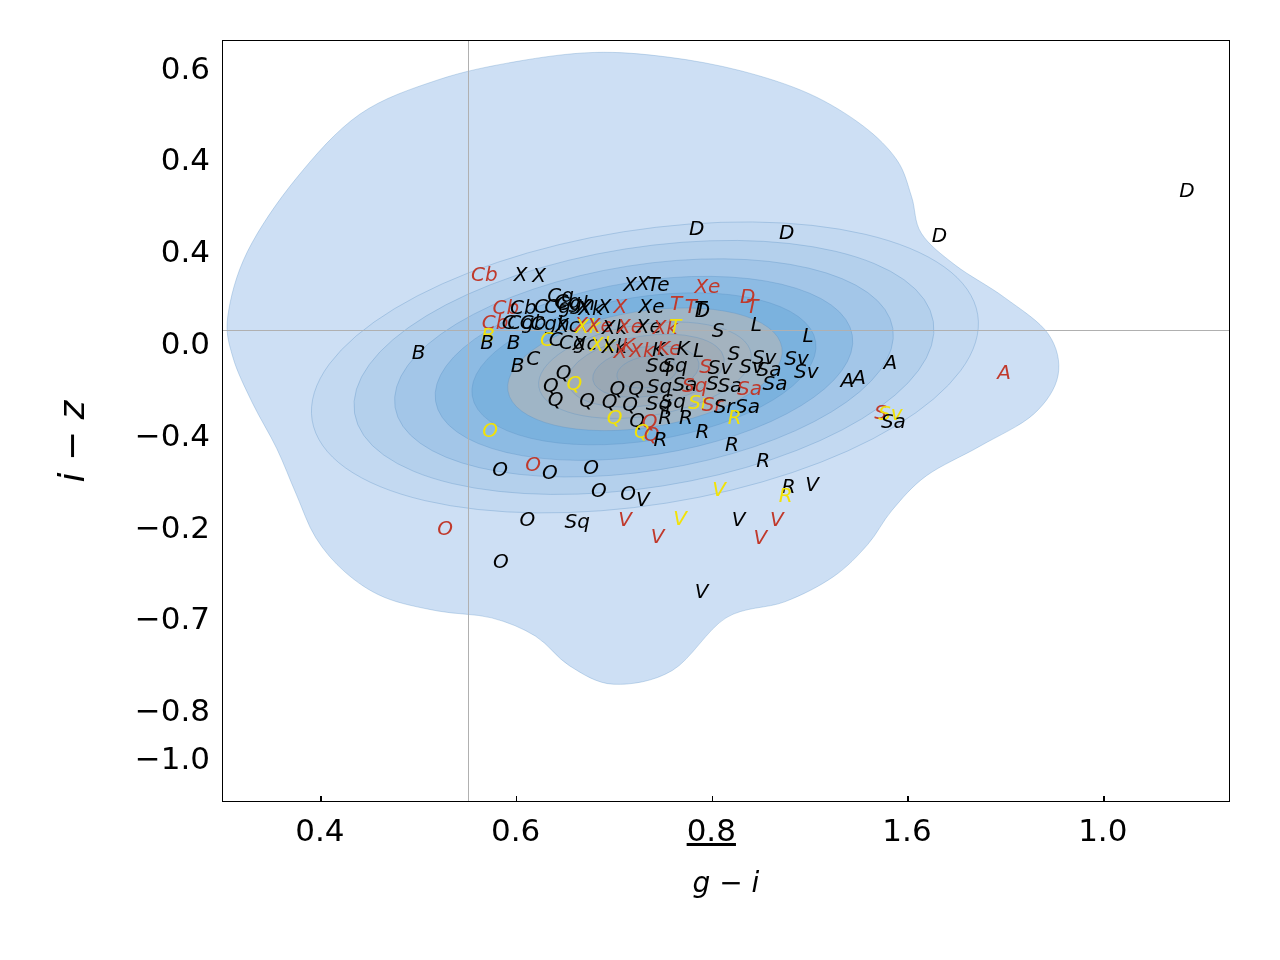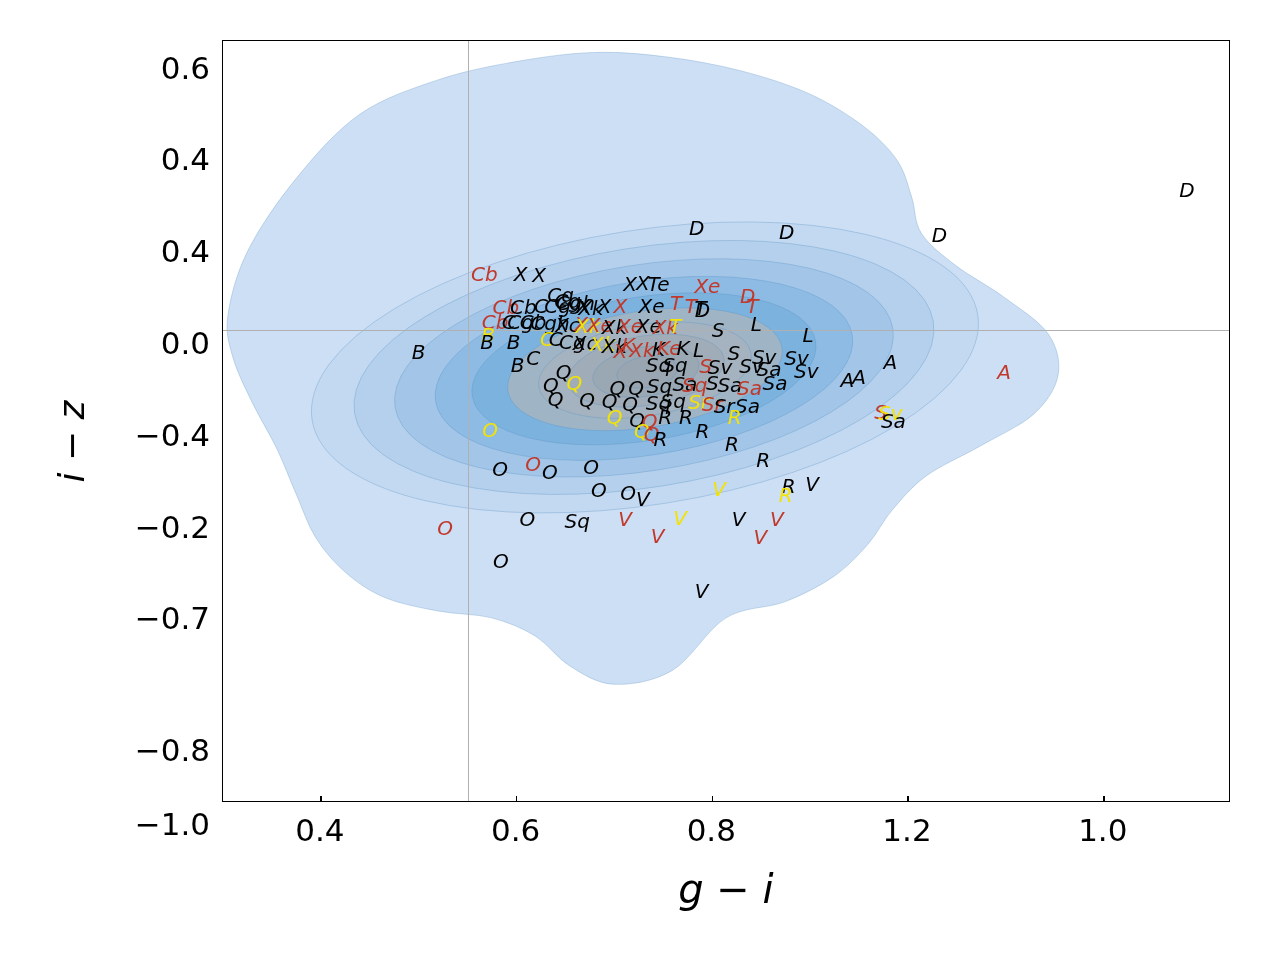--- a/index.html
+++ b/index.html
@@ -52,21 +52,21 @@
   }
   .ylabel-tick{right:calc(100% + 12px);transform:translateY(-50%);}
   .xlabel-tick{top:10px;transform:translateX(-50%);}
 
   
   #xaxis-title{
     position:absolute;
     left:222px; width:1008px;
     top:866px;
     text-align:center;
-    font-size:40px;
+    font-size:28px;
     font-style:italic;
     color:#000;
   }
   #yaxis-title{
     position:absolute;
     left:-310px; top:421px;
     width:762px;
     text-align:center;
     font-size:36px;
     font-style:italic;
@@ -266,27 +266,27 @@
   </div>
 
   <div id="yaxis-ticklabels">
       <div class="ticklabel ylabel-tick" style="top: 27.5px;">0.6</div>
       <div class="ticklabel ylabel-tick" style="top: 119.3px;">0.4</div>
       <div class="ticklabel ylabel-tick" style="top: 211.2px;">0.4</div>
       <div class="ticklabel ylabel-tick" style="top: 303px;">0.0</div>
       <div class="ticklabel ylabel-tick" style="top: 394.8px;">−0.4</div>
       <div class="ticklabel ylabel-tick" style="top: 486.6px;">−0.2</div>
       <div class="ticklabel ylabel-tick" style="top: 578.4px;">−0.7</div>
-      <div class="ticklabel ylabel-tick" style="top: 670.2px; margin-top: 40px;">−0.8</div>
-      <div class="ticklabel ylabel-tick" style="top: 784px;">−1.0</div>
+      <div class="ticklabel ylabel-tick" style="top: 670.2px;">−0.8</div>
+      <div class="ticklabel ylabel-tick" style="top: 718px;">−1.0</div>
     </div>
   <div id="xaxis-ticklabels">
       <div class="ticklabel xlabel-tick" style="left: 97.9px;">0.4</div>
       <div class="ticklabel xlabel-tick" style="left: 293.6px;">0.6</div>
-      <div class="ticklabel xlabel-tick" style="left: 489.3px;">0.8</div>
-      <div class="ticklabel xlabel-tick" style="left: 685px;">1.2</div>
+      <div class="ticklabel xlabel-tick" style="left: 489.3px; text-decoration: underline;">0.8</div>
+      <div class="ticklabel xlabel-tick" style="left: 685px;">1.6</div>
       <div class="ticklabel xlabel-tick" style="left: 880.8px;">1.0</div>
     </div>
 
   <div id="xaxis-title">g − i</div>
   <div id="yaxis-title">i − z</div>
 
 </div>
 
 </body></html>

